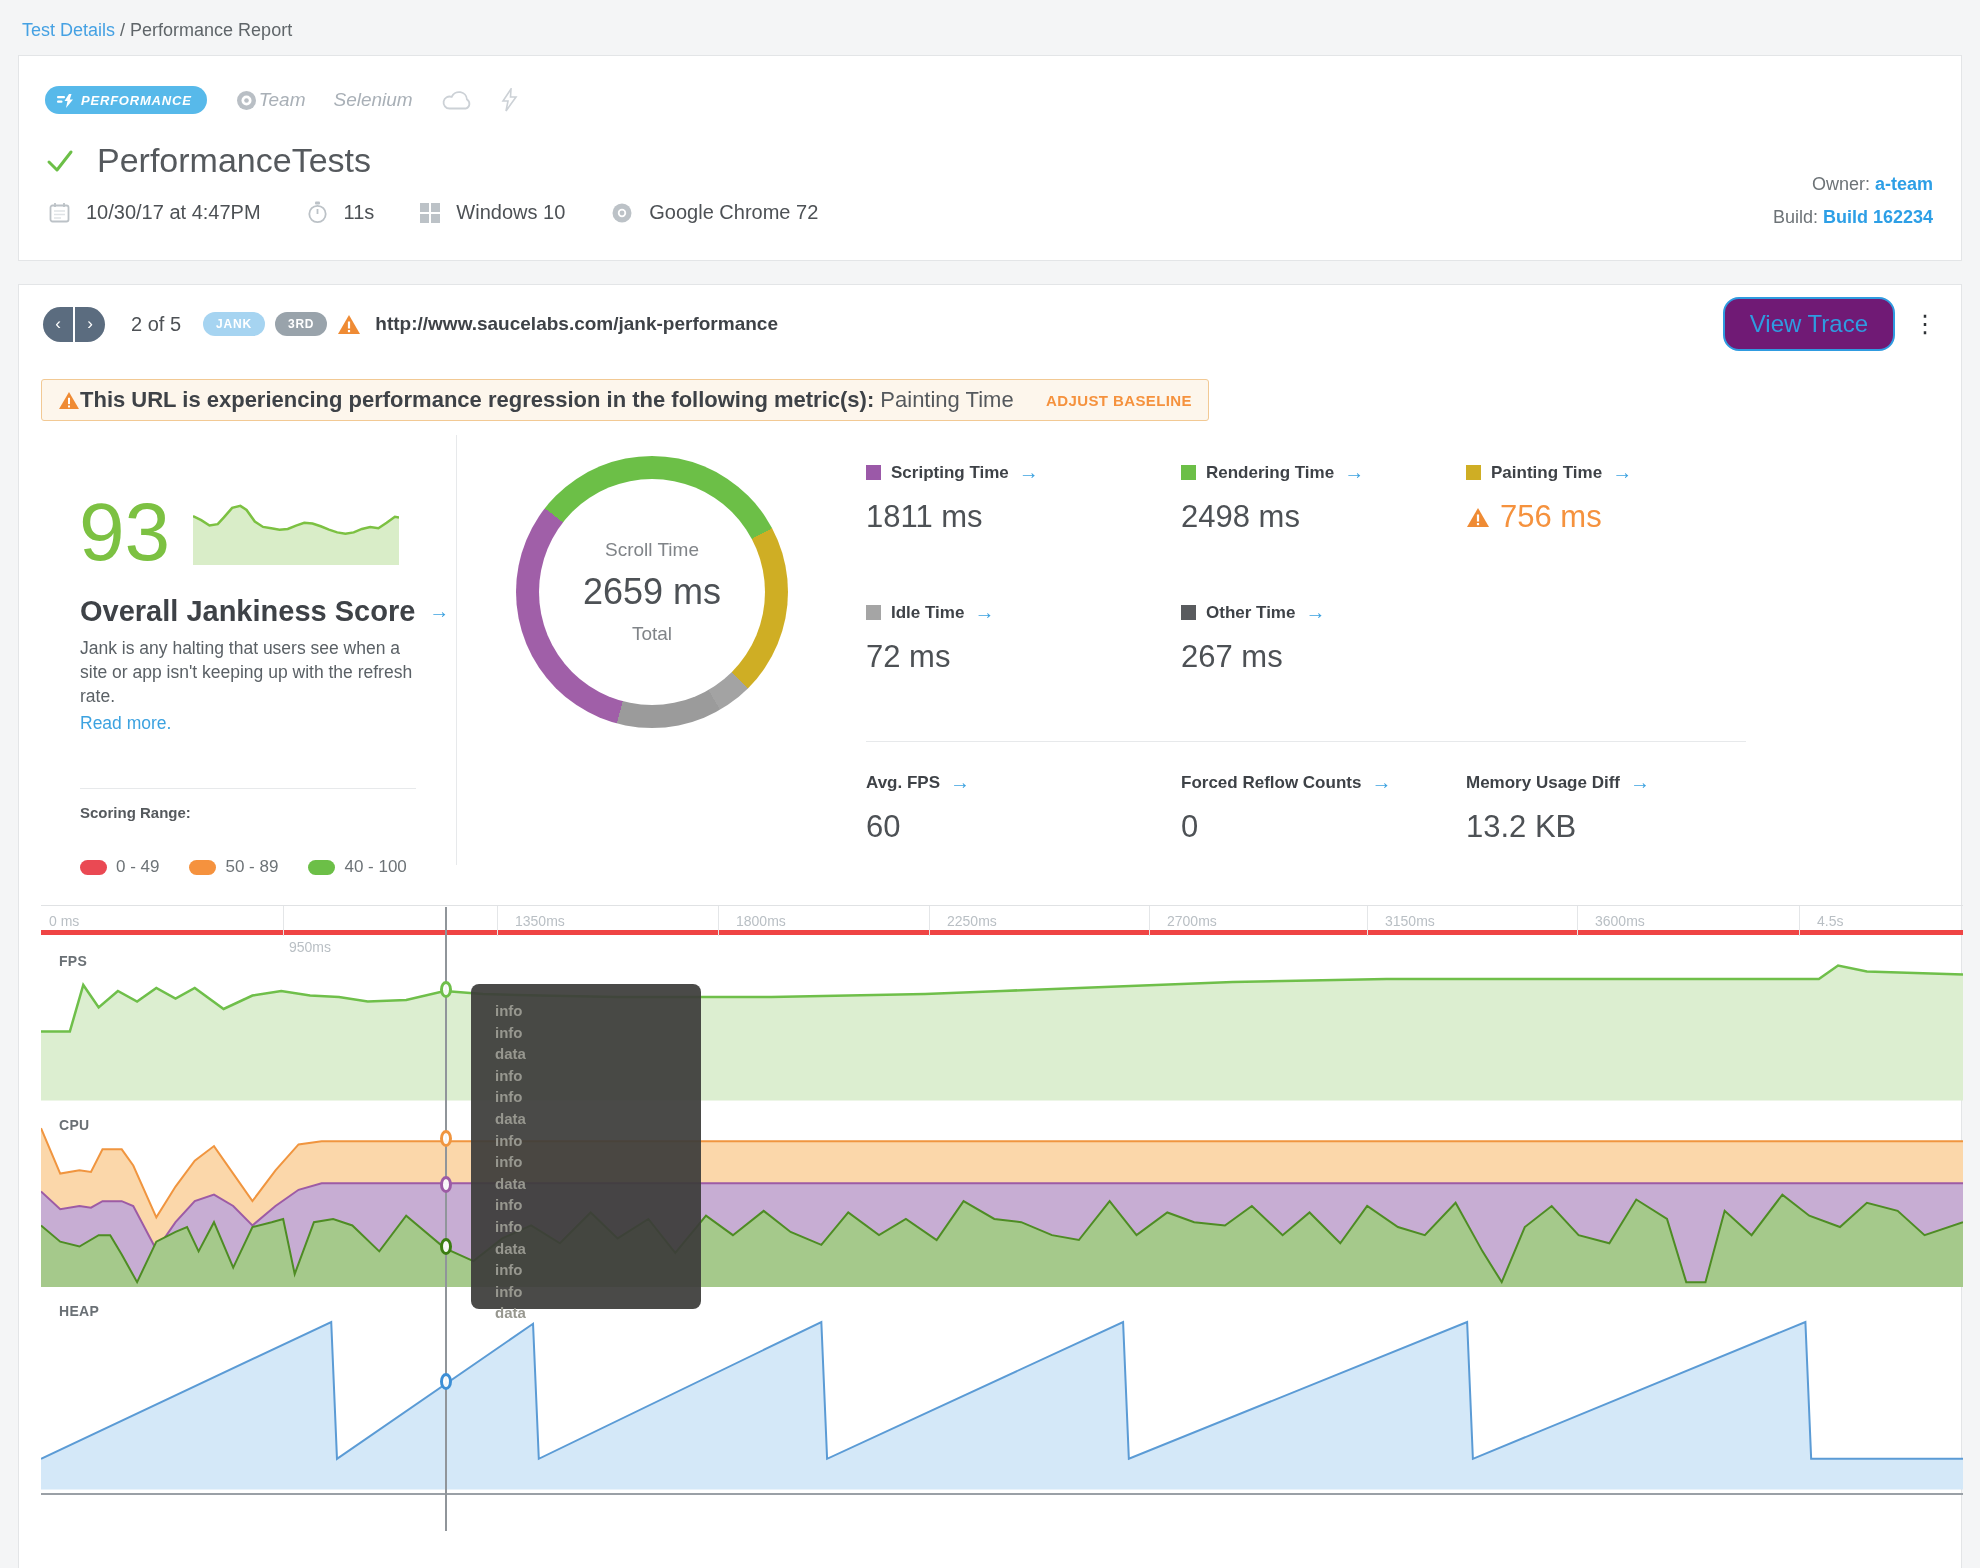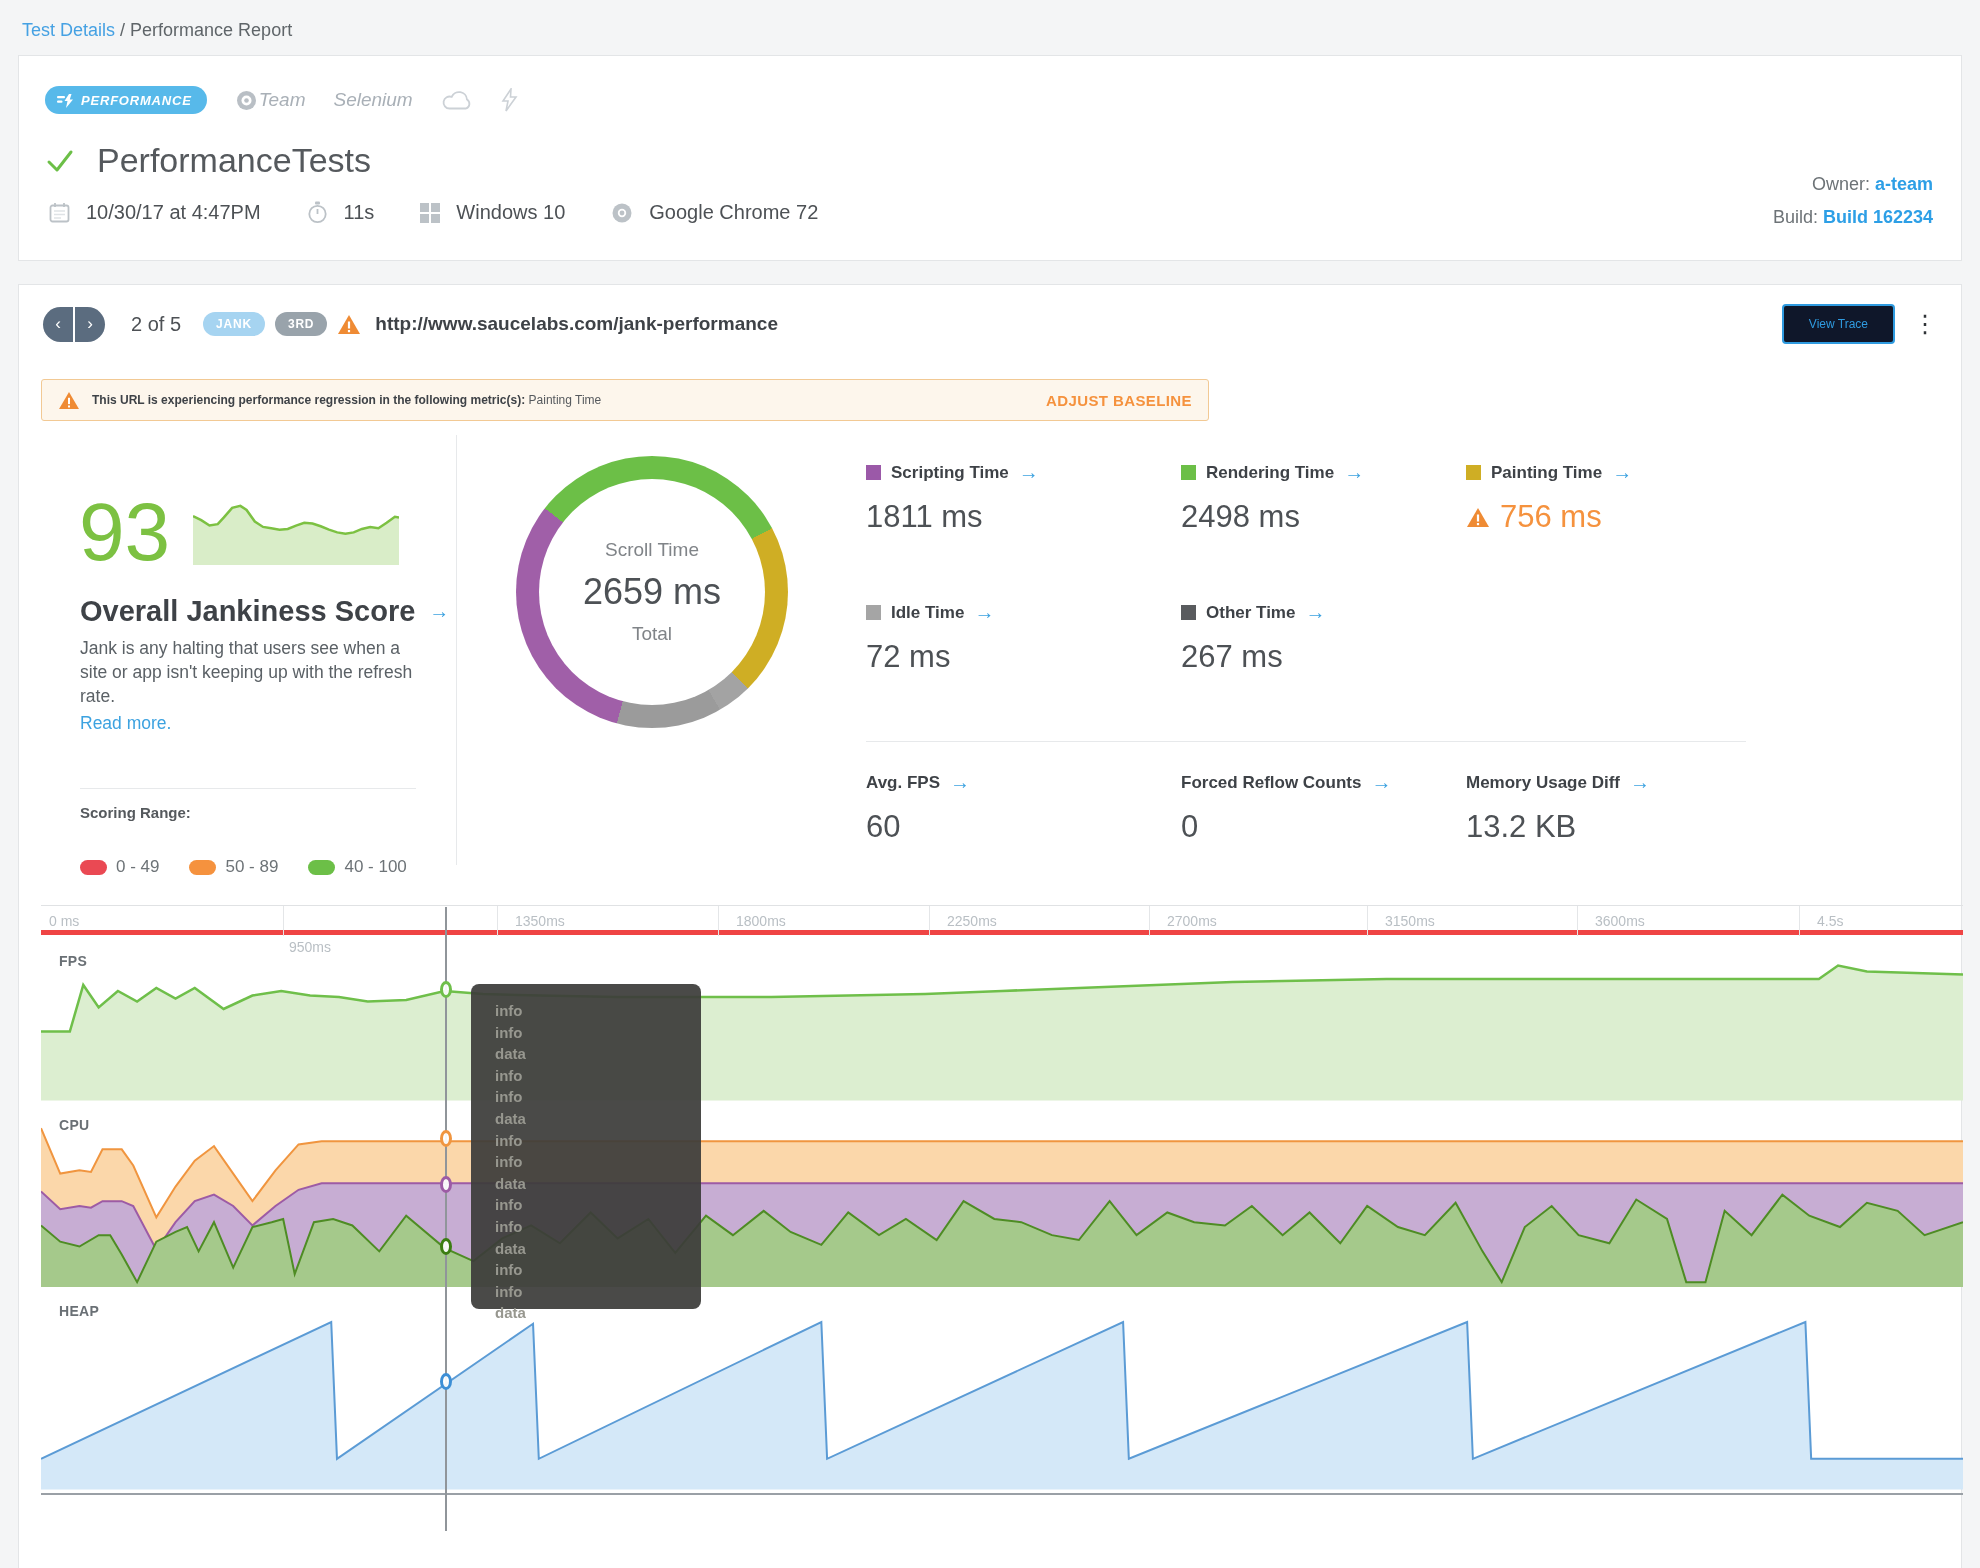--- a/index.html
+++ b/index.html
@@ -29,26 +29,26 @@
   
   .nav-row { position:absolute; left:24px; right:24px; top:16px; height:46px; display:flex; align-items:center; }
   .pager { display:flex; gap:2px; }
   .pager button { width:30px; height:35px; border:none; background:#5b6c7f; color:#fff; font-size:17px; cursor:pointer; display:flex; align-items:center; justify-content:center; }
   .pager button:first-child { border-radius:18px 0 0 18px; }
   .pager button:last-child { border-radius:0 18px 18px 0; }
   .nav-pos { font-size:20px; color:#4d5155; margin:0 22px 0 26px; }
   .pill { font-size:12px; font-weight:bold; color:#fff; letter-spacing:.8px; border-radius:12px; padding:5px 13px; margin-right:10px; }
   .nav-url { font-size:19px; font-weight:bold; color:#3e4247; margin-left:14px; }
   .nav-row .spacer, .alert .spacer { flex:1; }
-  .view-trace { border:2px solid #2f9be0; color:#2f9be0; background:#0f172a; font-size:12px; border-radius:4px; padding:11px 25px; cursor:pointer; font-family:inherit; }
+  .view-trace { border:2px solid #2f9be0; color:#2f9be0; background:#701a75; font-size:24px; border-radius:16px; padding:11px 25px; cursor:pointer; font-family:inherit; }
   .kebab { font-size:24px; color:#2f3337; margin-left:18px; cursor:pointer; user-select:none; }
 
   
   .alert { position:absolute; left:22px; top:94px; width:1168px; height:42px; background:#fdf6ec; border:1px solid #f2c994; border-radius:3px; display:flex; align-items:center; padding:0 16px; }
-  .alert .msg { font-size:12px; margin-left:12px; }
+  .alert .msg { font-size:22px; margin-left:0; }
   .alert .msg b { color:#3e4247; }
   .alert .msg span { color:#55595d; }
   .adjust { color:#f5923e; font-weight:bold; font-size:15px; letter-spacing:.4px; cursor:pointer; }
 
   
   .score-num { position:absolute; left:60px; top:200px; font-size:82px; color:#7cc142; }
   #spark { position:absolute; left:174px; top:212px; width:206px; height:68px; }
   .score-title { position:absolute; left:61px; top:310px; font-size:29px; font-weight:bold; color:#3e4247; display:flex; gap:14px; align-items:center; }
   .arrow { color:#3ca2e0; font-weight:bold; font-size:20px; cursor:pointer; }
   .score-desc { position:absolute; left:61px; top:352px; width:336px; font-size:17.5px; line-height:1.36; color:#5b6166; }

